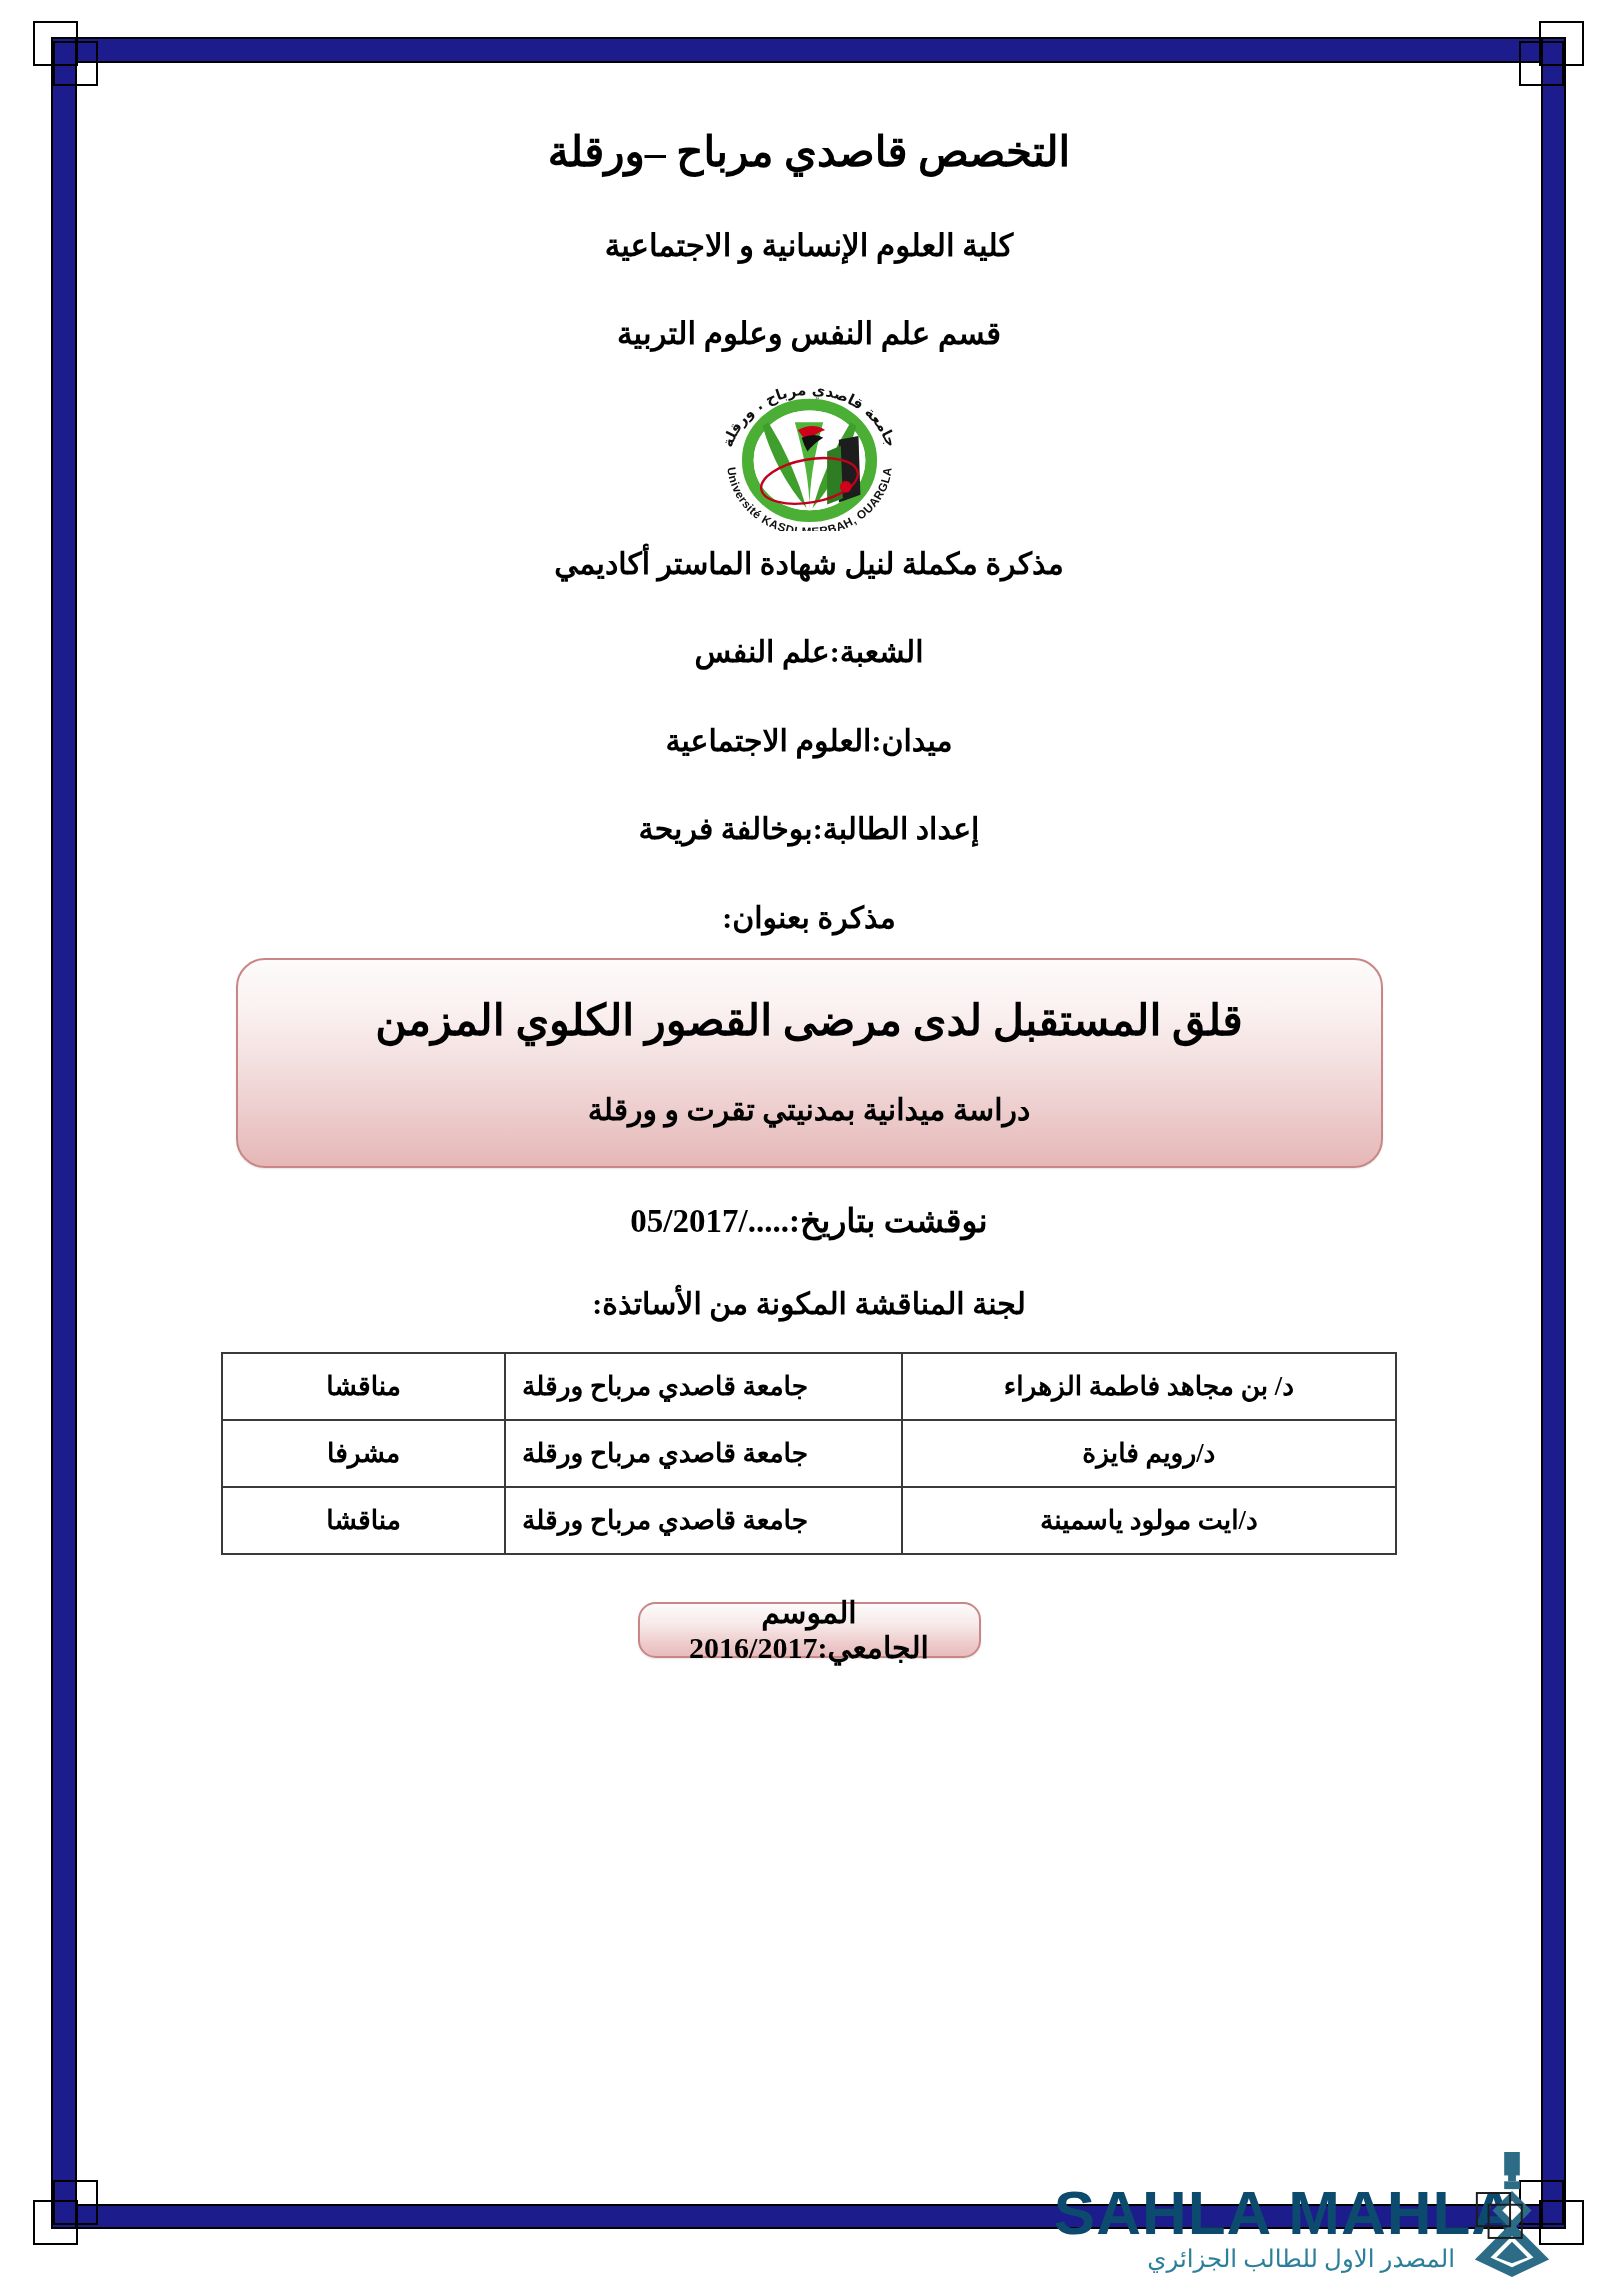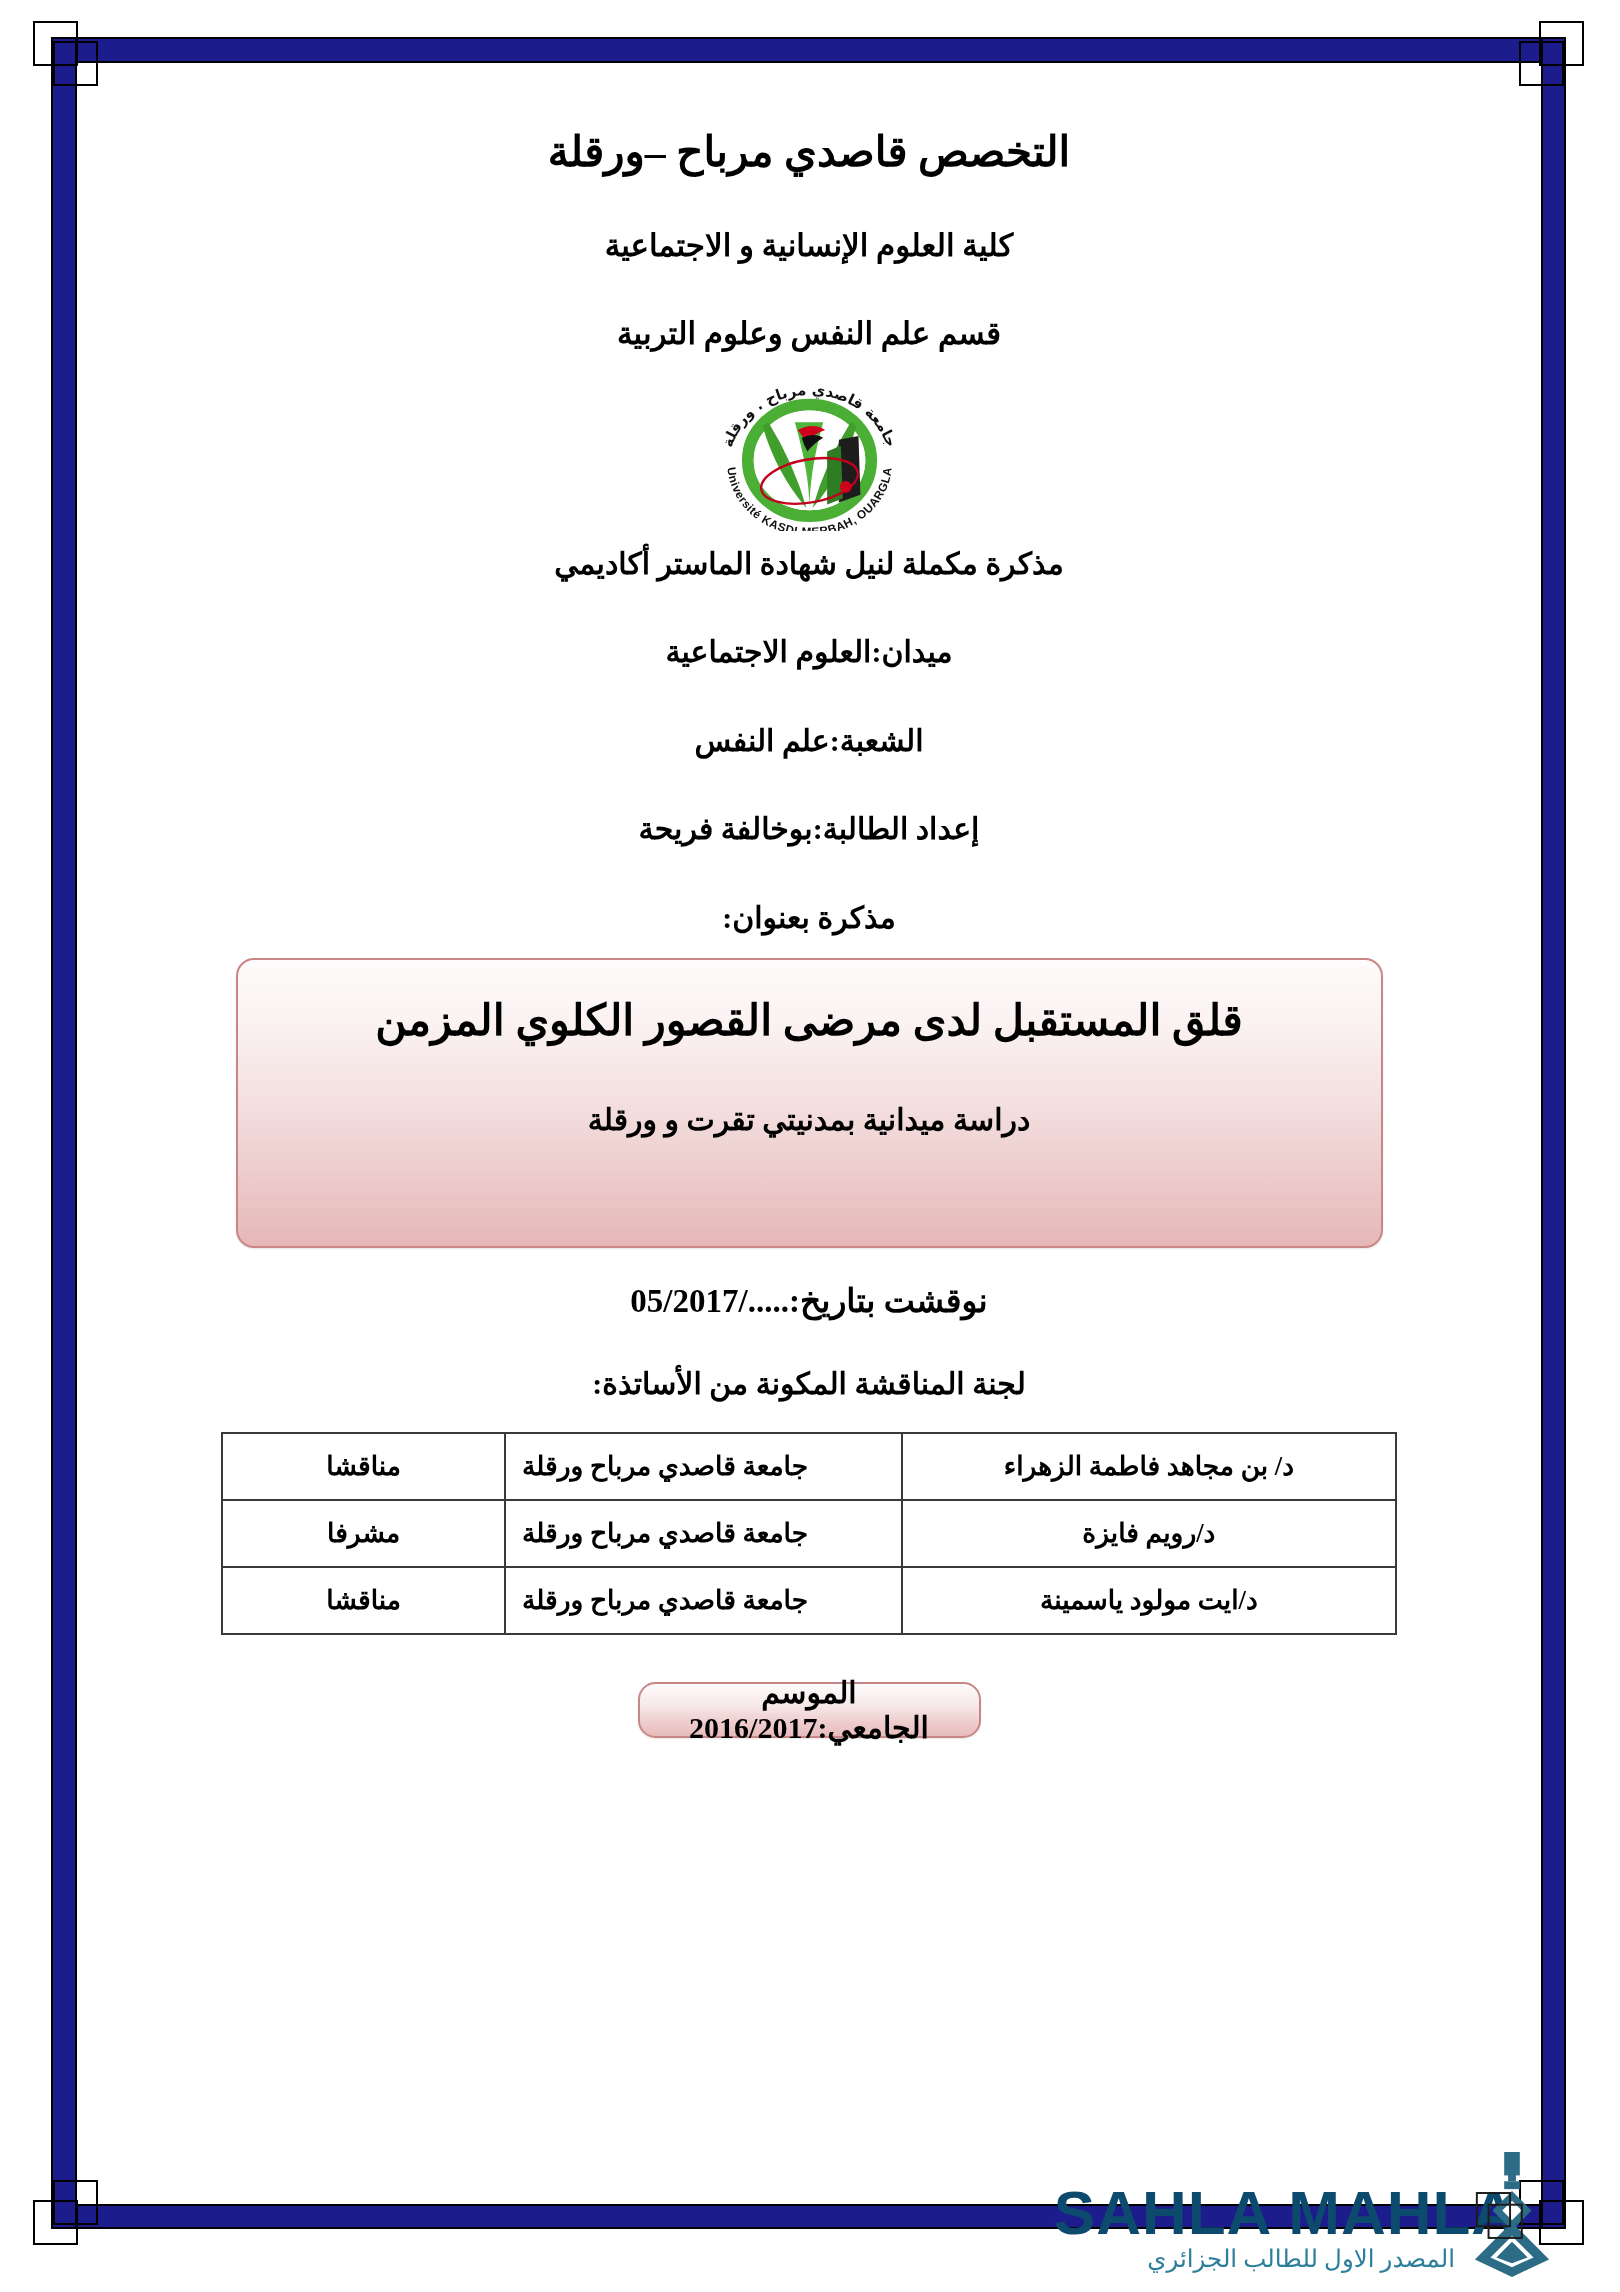--- a/index.html
+++ b/index.html
@@ -86,32 +86,31 @@
     width: 235px;
     height: 152px;
     position: relative;
   }
   #logo-svg { display: block; width: 235px; height: 152px; }
 
   
   #title-box {
     margin: 21.6px auto 0 auto;
     width: 1147px;
-    height: 290px;
+    height: 210px;
     box-sizing: border-box;
     border: 2px solid #c98686;
-    border-radius: 18px;
+    border-radius: 29px;
     background: linear-gradient(to bottom, #fdfbfb 0%, #fbf2f2 22%, #f3dede 52%, #ecc9c9 78%, #e6b7b7 100%);
     box-shadow: 0 1px 2px rgba(0,0,0,0.10);
     display: flex;
     flex-direction: column;
     align-items: center;
     justify-content: flex-start;
     padding-top: 33px;
-    gap: 10px;
   }
   #title-main {
     font-size: 43px;
     font-weight: bold;
     line-height: 1.3;
   }
   #title-sub {
     font-size: 30px;
     font-weight: bold;
     margin-top: 43px;
@@ -243,22 +242,22 @@
       <text font-family="'DejaVu Sans', sans-serif" font-size="15" font-weight="bold" fill="#111111">
         <textPath href="#arcTop" startOffset="50%" text-anchor="middle">جامعة قاصدي مرباح . ورقلة</textPath>
       </text>
       <text font-family="'Liberation Sans', sans-serif" font-size="12" font-weight="bold" fill="#111111" letter-spacing="0.5">
         <textPath href="#arcBot" startOffset="50%" text-anchor="middle">Université KASDI-MERBAH, OUARGLA</textPath>
       </text>
     </svg>
   </div>
 
   <div class="line l-note">مذكرة مكملة لنيل شهادة الماستر أكاديمي</div>
+  <div class="line l-branch">الشعبة:علم النفس</div>
   <div class="line l-field">ميدان:العلوم الاجتماعية</div>
-  <div class="line l-branch">الشعبة:علم النفس</div>
   <div class="line l-author">إعداد الطالبة:بوخالفة فريحة</div>
   <div class="line l-byttl">مذكرة بعنوان:</div>
 
   <div id="title-box">
     <div id="title-main">قلق المستقبل لدى مرضى القصور الكلوي المزمن</div>
     <div id="title-sub">دراسة ميدانية بمدنيتي تقرت و ورقلة</div>
   </div>
 
   <div class="line l-date">نوقشت بتاريخ:...../05/2017</div>
   <div class="line l-jury">لجنة المناقشة المكونة من الأساتذة:</div>

